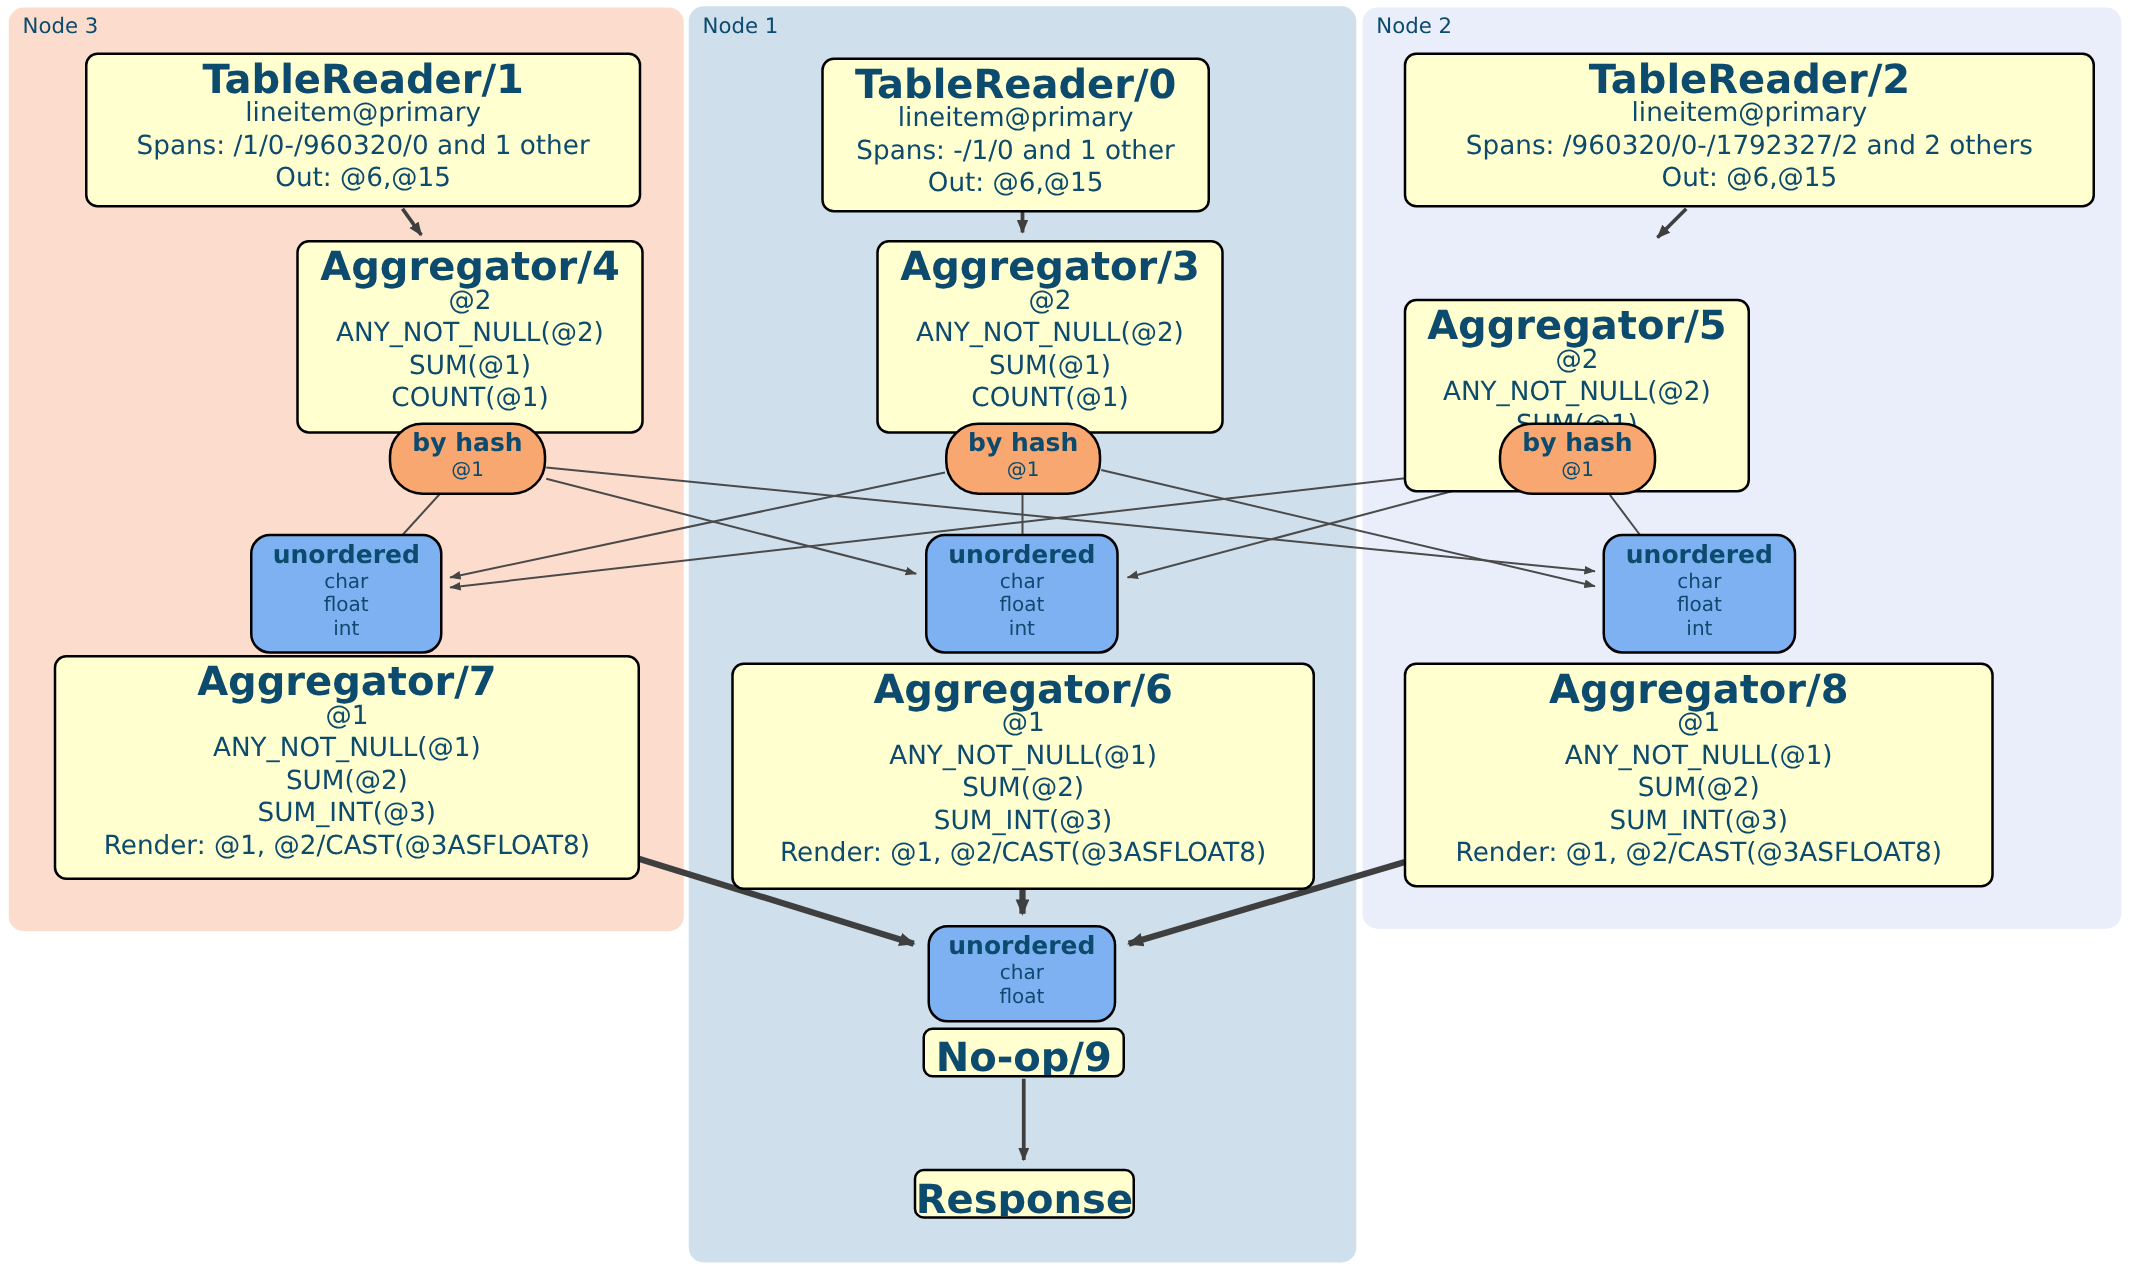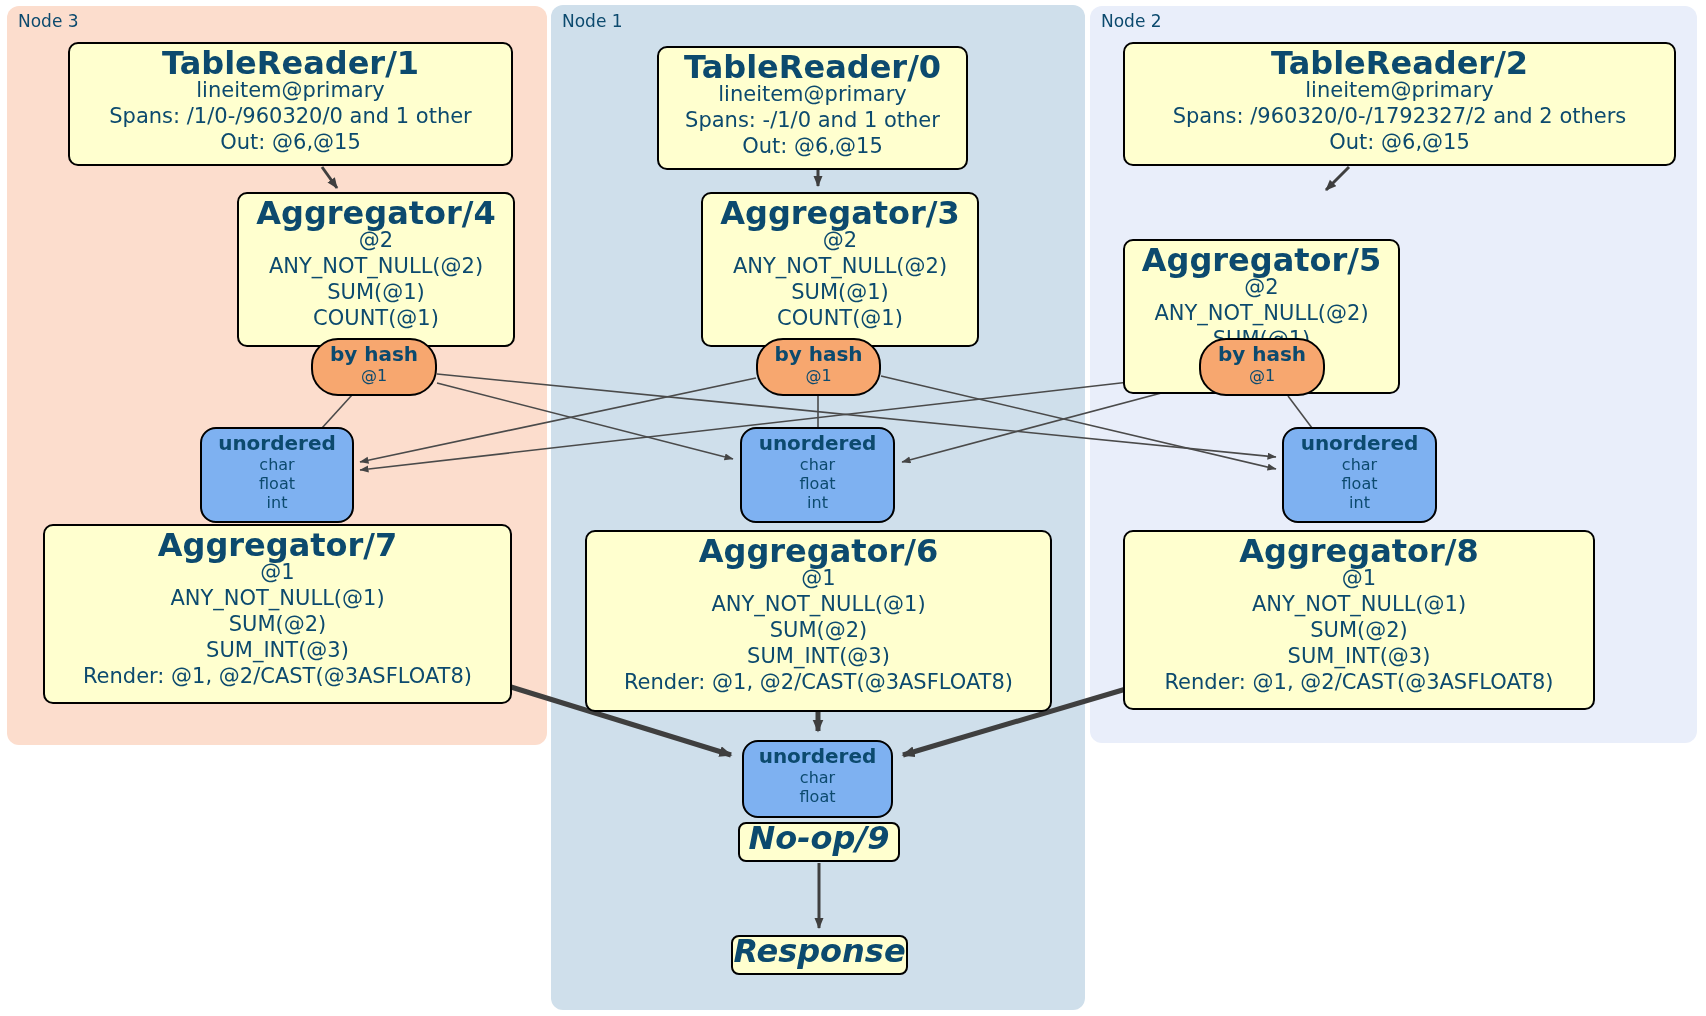--- a/index.html
+++ b/index.html
@@ -21,21 +21,21 @@
   .pbox .t{font-weight:bold;font-size:32px;line-height:28px;padding-top:5px;}
   .pbox .l{font-size:21px;line-height:26px;white-space:nowrap;}
   .mini{
     position:absolute;box-sizing:border-box;z-index:3;
     border:2px solid #000;border-radius:16px;text-align:center;overflow:hidden;
   }
   .mini .t{font-weight:bold;font-size:20px;line-height:23px;padding-top:3px;}
   .mini .l{font-size:16px;line-height:19px;}
   .router{background:#f7a76f;border-radius:27px;}
   .sync{background:#7eb1f1;}
-  .single{display:flex;align-items:flex-start;justify-content:center;font-style:italic;}
+  .single{display:flex;align-items:flex-end;justify-content:center;}
   .single .t{padding-top:0;}
 </style>
 </head>
 <body>
 
 <div id="canvas">
 
   <div class="panel panel-node3" style="left:7px;top:6px;width:540px;height:739px;"></div>
   <div class="panel panel-node1" style="left:551px;top:5px;width:534px;height:1005px;"></div>
   <div class="panel panel-node2" style="left:1090px;top:6px;width:607px;height:737px;"></div>

